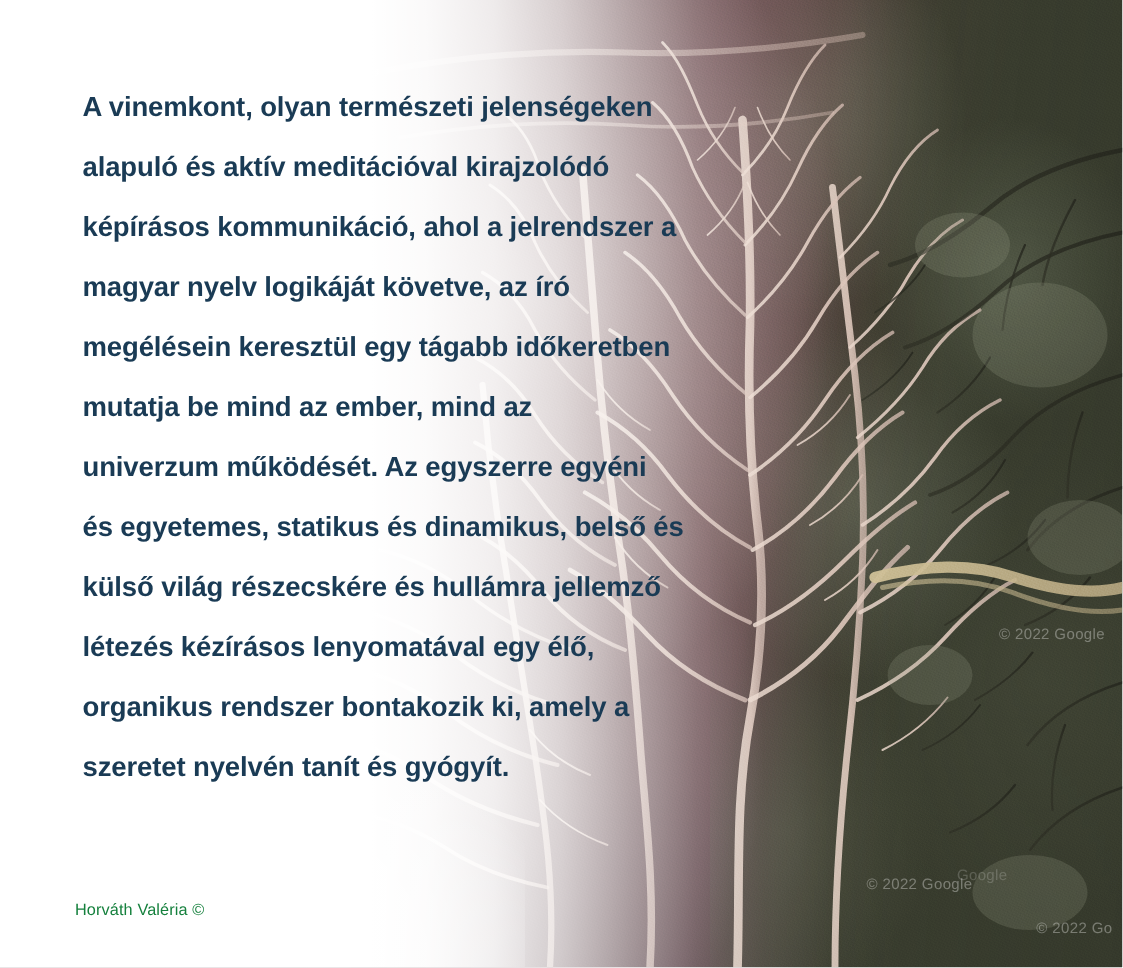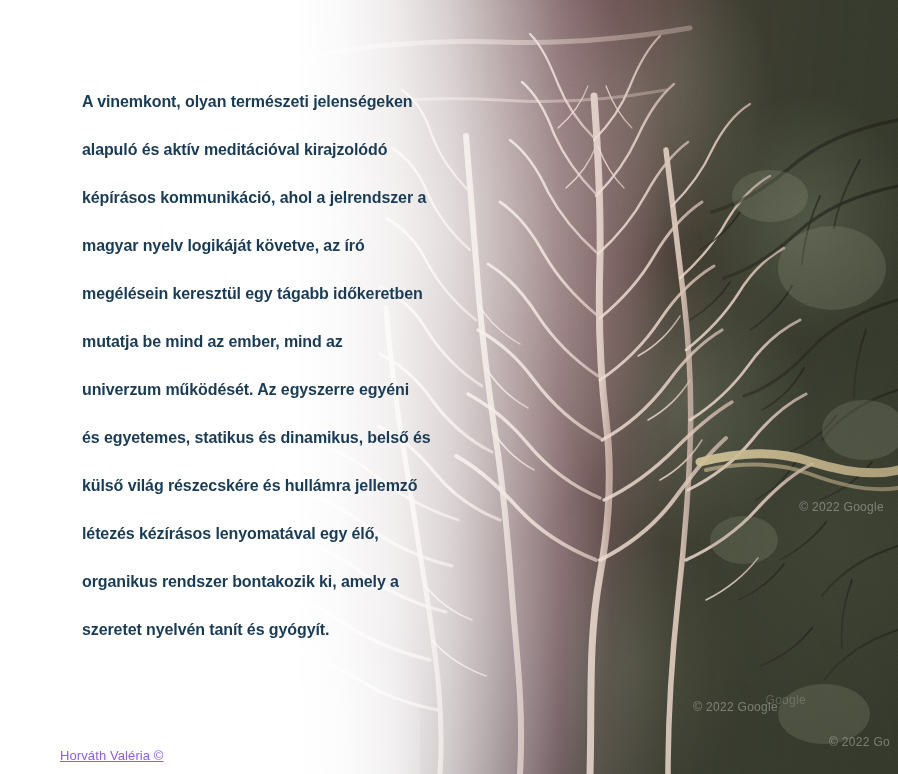--- a/index.html
+++ b/index.html
@@ -150,41 +150,40 @@
   .wm-b { right: 120px; top: 700px; }
   .wm-c { right: 8px;   top: 735px; }
   .wm-d { right: 92px;  top: 693px; opacity: 0.55; }
 
   
   .body-copy {
     position: absolute;
     left: 66px;
     top: 62px;
     width: 540px;
-    margin: 16px;
+    margin: 0;
     color: #1a3b55;
     font-family: "Liberation Sans", sans-serif;
-    font-size: 16px;
+    font-size: 22px;
     font-weight: bold;
     line-height: 48px;
     letter-spacing: -0.1px;
     white-space: pre-line;
   }
 
   .credit {
     position: absolute;
     left: 60px;
-    top: 748px;
+    top: 720px;
     margin: 0;
-    color: #8b5cf6;
+    color: #15803d;
     font-family: "Liberation Sans", sans-serif;
     font-size: 13px;
     font-weight: normal;
     letter-spacing: 0.1px;
-    text-decoration: underline;
   }
 </style>
 </head>
 <body>
 
 <div class="slide">
 
   <div class="bg-stage">
 
     <div class="bg-base"></div>

